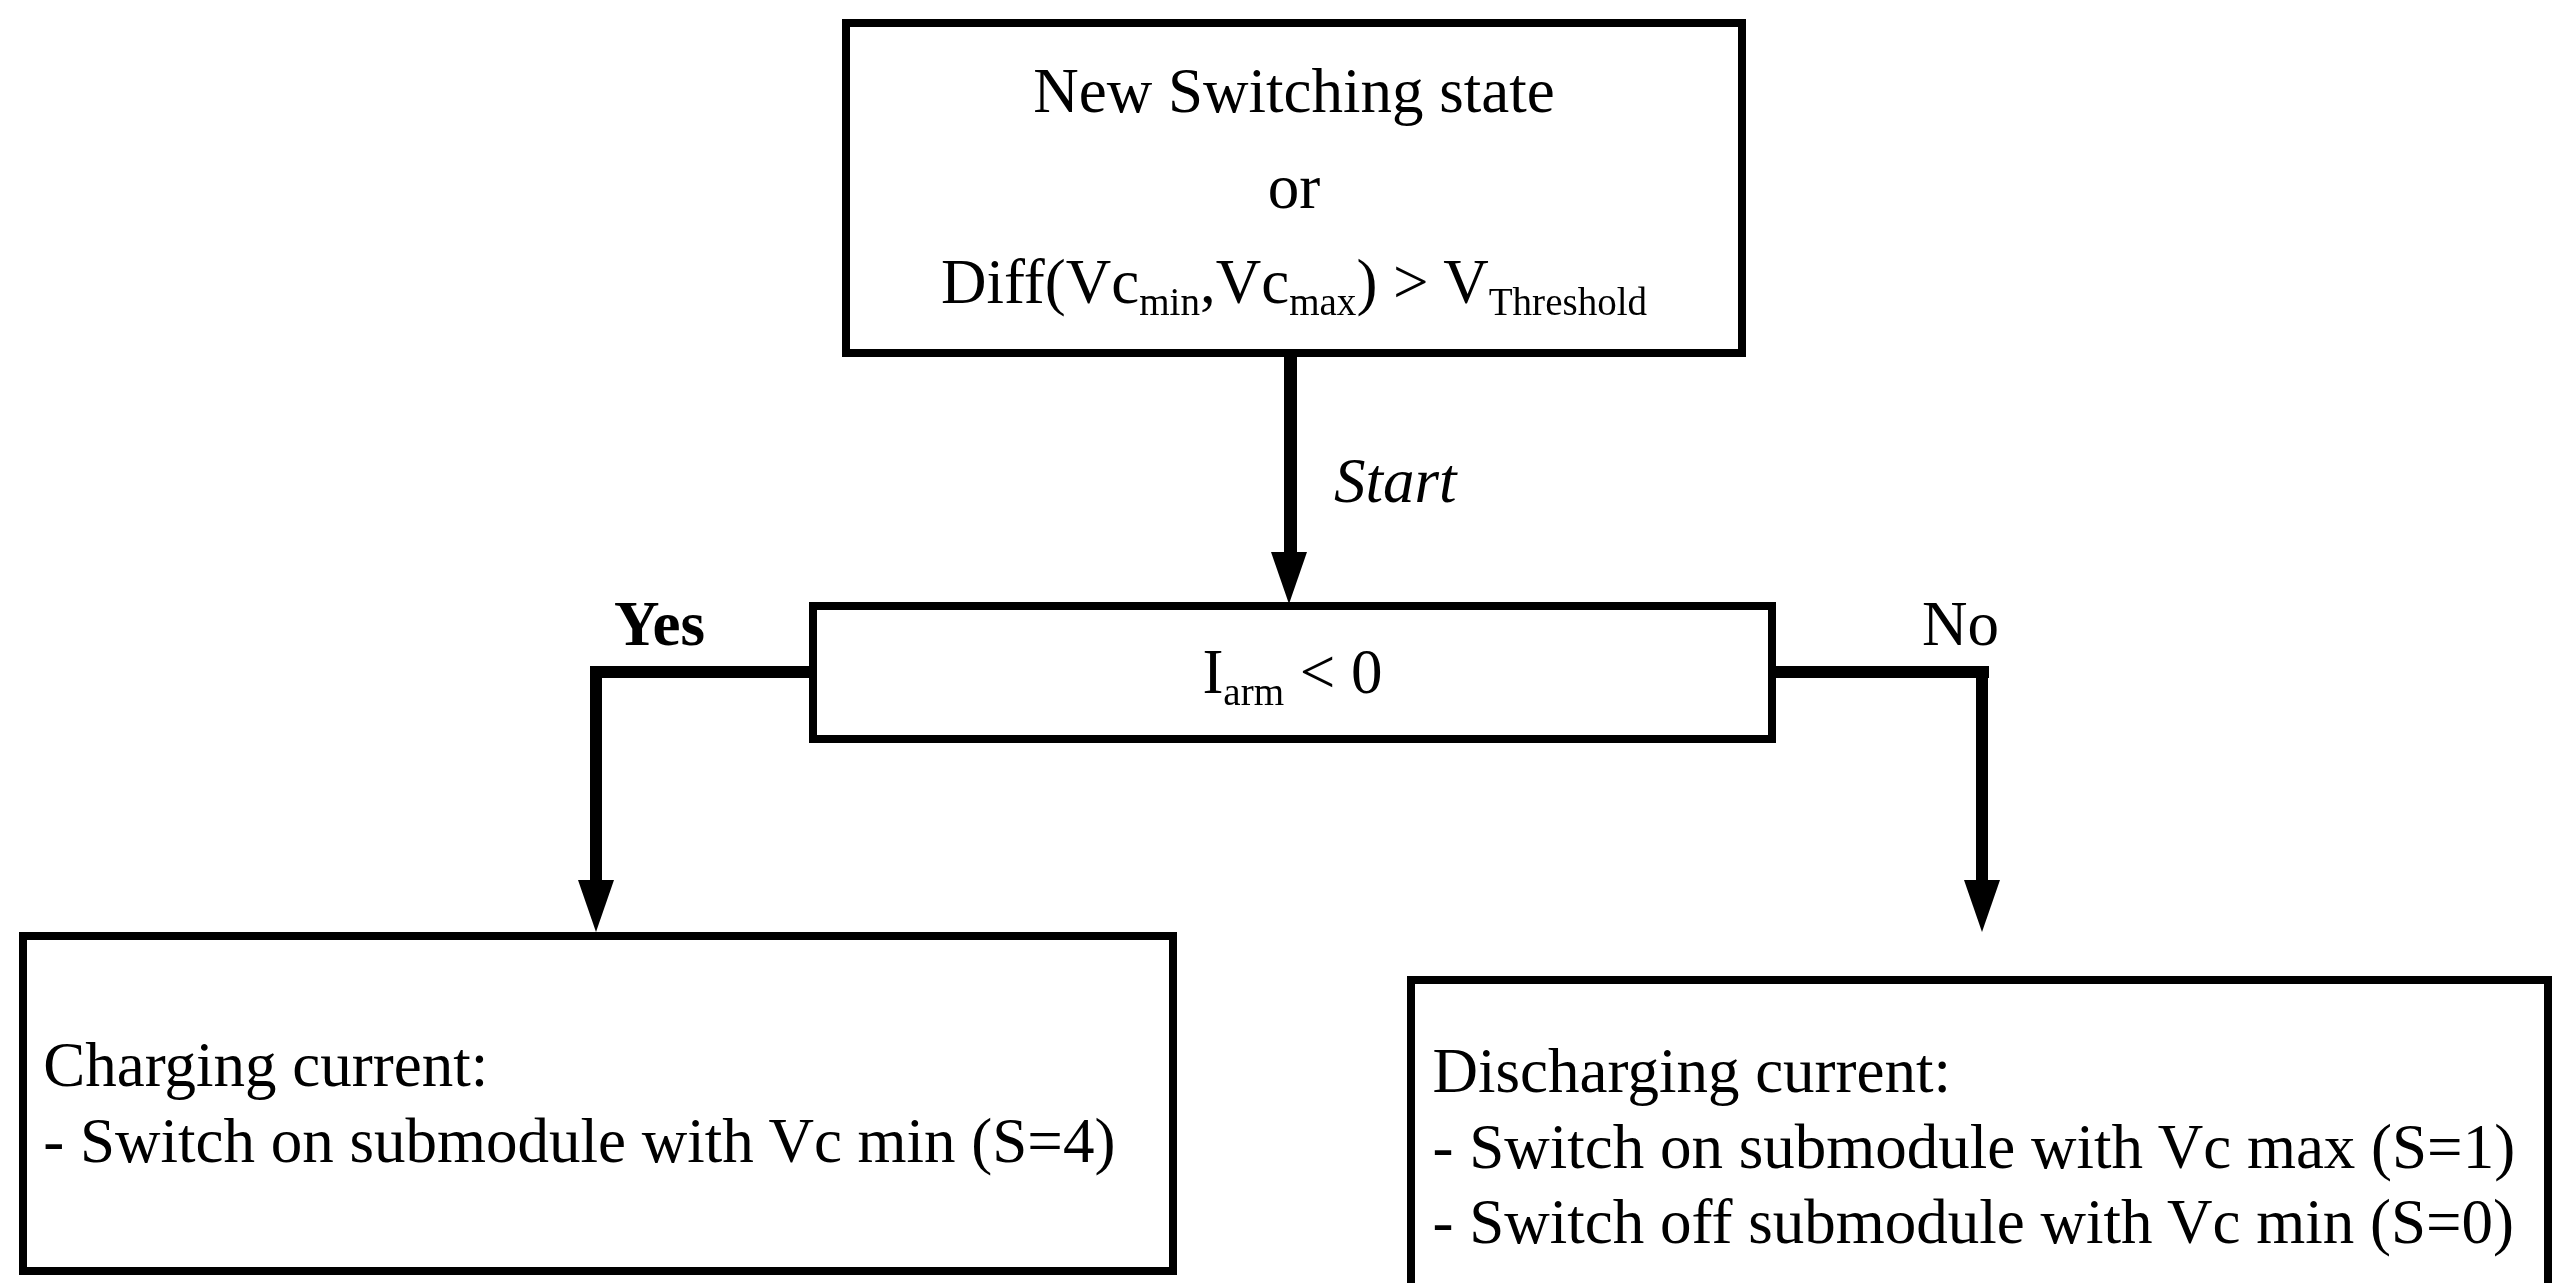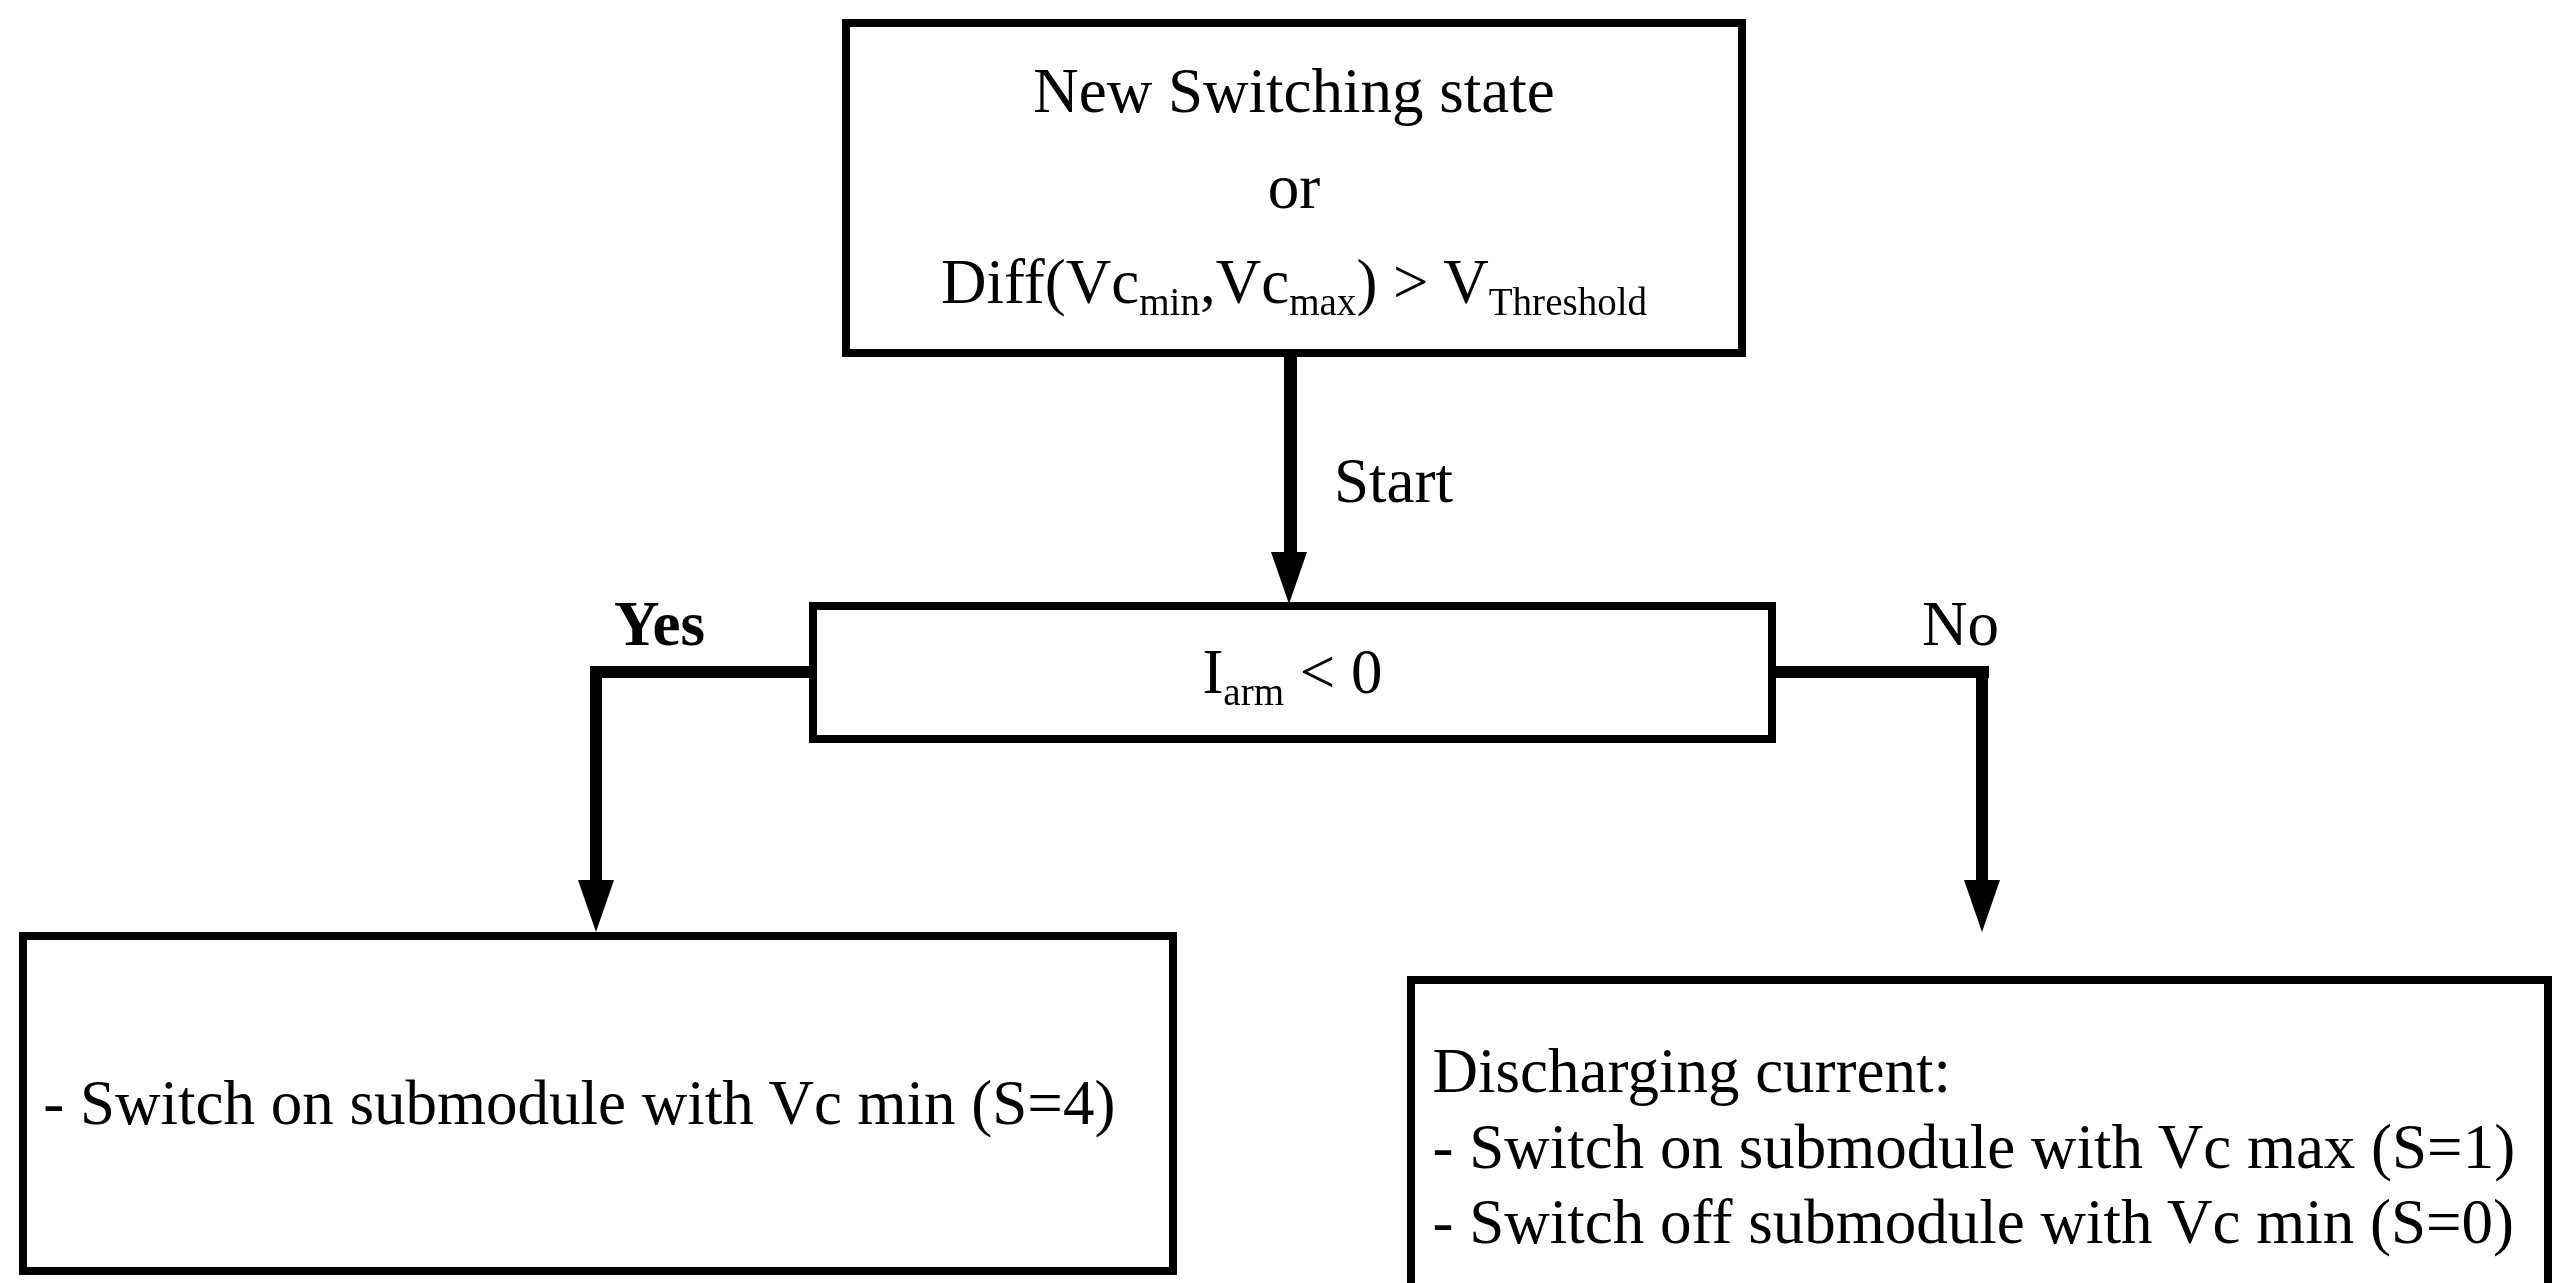--- a/index.html
+++ b/index.html
@@ -46,38 +46,39 @@
 <div class="canvas">
 
   <div class="node centered" style="left:842px; top:18.5px; width:904px; height:338px;gap:20px;">
     <div class="row">New Switching state</div>
     <div class="row">or</div>
     <div class="row"><span>Diff(Vc</span><span class="sub">min</span><span>,Vc</span><span class="sub">max</span><span>) &gt; V</span><span class="sub">Threshold</span></div>
   </div>
 
   <div class="edge" style="left:1284px; top:357px; width:13px; height:195px;"></div>
   <div class="arrowhead" style="left:1271px; top:552px;"></div>
-  <div class="edge-label" style="left:1334px; top:450px;">Start</div>
+  <div class="edge-label" style="left:1334px; top:450px;font-style:italic;">Start</div>
 
   <div class="node centered" style="left:809px; top:602px; width:967px; height:141px;">
     <div class="row"><span>I</span><span class="sub">arm</span><span> &lt; 0</span></div>
   </div>
 
   <div class="edge-label" style="left:614px; top:593px;font-weight:bold;">Yes</div>
   <div class="edge-label" style="left:1922px; top:593px;">No</div>
 
   <div class="edge" style="left:590px; top:666px; width:219px; height:12.3px;"></div>
   <div class="edge" style="left:590px; top:666px; width:12.3px; height:214px;"></div>
   <div class="arrowhead" style="left:578px; top:880px;"></div>
 
   <div class="edge" style="left:1776px; top:666px; width:213px; height:12.3px;"></div>
   <div class="edge" style="left:1976px; top:666px; width:12.3px; height:214px;"></div>
   <div class="arrowhead" style="left:1964px; top:880px;"></div>
 
   <div class="node" style="left:19.3px; top:932px; width:1158px; height:343px; padding:0 8.8px 0 16px;">
+    <div class="row">Charging current:</div>
     <div class="row">- Switch on submodule with Vc min (S=4)</div>
   </div>
 
   <div class="node" style="left:1407px; top:932px; width:1145px; height:343px; padding:0 8.8px 0 17.6px;margin-top:44px;">
     <div class="row">Discharging current:</div>
     <div class="row">- Switch on submodule with Vc max (S=1)</div>
     <div class="row">- Switch off submodule with Vc min (S=0)</div>
   </div>
 
 </div>

